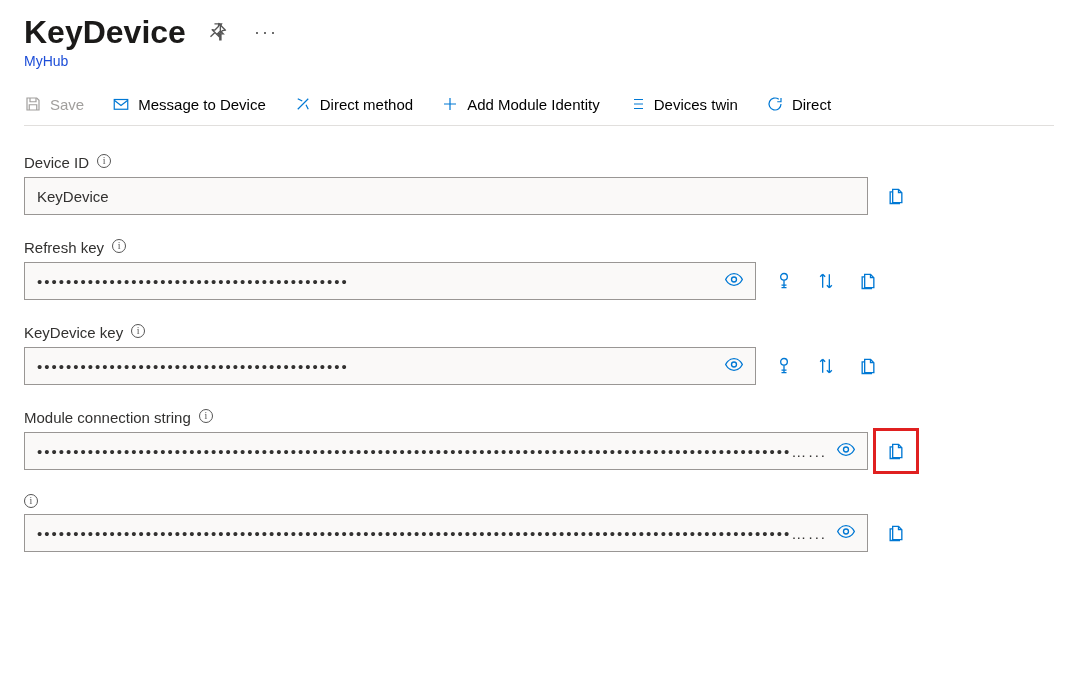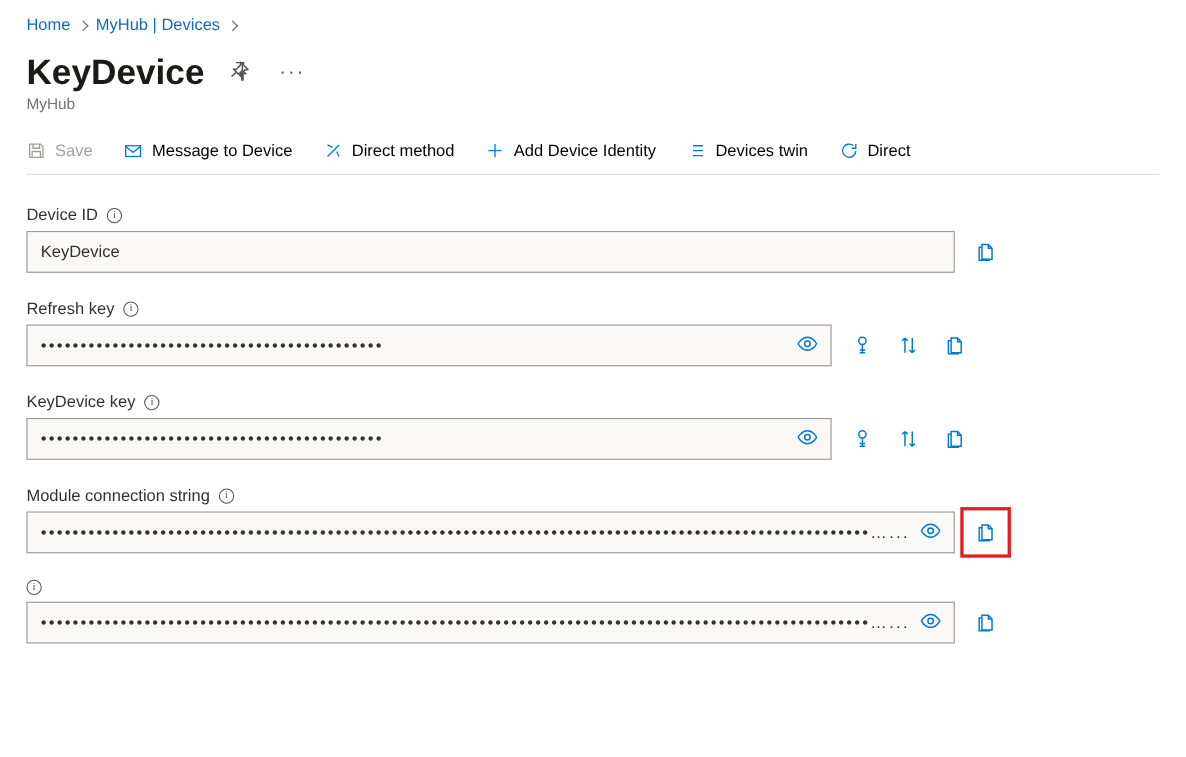--- a/index.html
+++ b/index.html
@@ -15,34 +15,34 @@
   
   .breadcrumb { display: flex; align-items: center; gap: 8px; font-size: 15px; margin-bottom: 16px; }
   .breadcrumb a { color: #0f6cbd; text-decoration: none; cursor: pointer; }
   .breadcrumb .sep { color: #666; }
   .chev { display:inline-block; width:7px; height:7px; border-right:1.5px solid #666; border-top:1.5px solid #666; transform: rotate(45deg); }
 
   
   .title-row { display:flex; align-items:center; gap:18px; }
   .page-title { font-size: 32px; font-weight: 600; color:#1b1a19; }
   .title-icon { color:#555; cursor:pointer; padding:4px; }
-  .subtitle { font-size: 14px; color:#737373; margin-top: 2px; margin-bottom: 18px; }
+  .subtitle { font-size: 14px; color:#1d4ed8; margin-top: 2px; margin-bottom: 18px; }
 
   
   .toolbar { display:flex; align-items:center; gap: 28px; padding: 8px 0 12px 0; border-bottom:1px solid #e1dfdd; }
   .toolbar-item { display:flex; align-items:center; gap:8px; font-size:15px; cursor:pointer; color:#000000; }
   .toolbar-item.disabled { color:#a19f9d; cursor:default; }
   .toolbar-icon { display:inline-flex; }
   .toolbar-icon svg { width:18px; height:18px; }
   .toolbar-item:not(.disabled) .toolbar-icon svg { stroke:#0078d4; }
   .toolbar-item.disabled .toolbar-icon svg { stroke:#a19f9d; }
 
   
   .fields { padding-top: 28px; display:flex; flex-direction:column; gap: 24px; max-width: 940px; }
-  .field-label { display:flex; align-items:center; gap:8px; font-size:15px; color:#323130; margin-bottom:6px; }
+  .field-label { display:flex; align-items:flex-start; gap:8px; font-size:15px; color:#323130; margin-bottom:6px; }
   .info-icon { width:14px; height:14px; border:1px solid #555; border-radius:50%; display:inline-flex; align-items:center; justify-content:center; font-size:10px; line-height:1; font-family: serif; color:#555; cursor:pointer; }
   .field-row { display:flex; align-items:center; gap: 14px; }
   .input-wrap { position:relative; flex: 0 0 844px; max-width: 844px; }
   .input-wrap.narrow { flex-basis: 732px; max-width: 732px; }
   .text-input {
     width:100%; height:38px; padding: 6px 12px; font-size:15px;
     border:1px solid #999694; background:#faf9f8; color:#323130;
     font-family: inherit;
   }
   .text-input[readonly] { background:#faf9f8; }
@@ -59,26 +59,20 @@
   .action-btn svg { width:20px; height:20px; }
   .highlight-box { border:3px solid #e02020; padding:6px; margin:-9px; }
 
   svg { fill:none; stroke-width:1.6; }
 </style>
 </head>
 <body>
 
 <div class="page">
 
-  <nav class="breadcrumb">
-    <a>Home</a>
-    <span class="sep"><span class="chev"></span></span>
-    <a>MyHub | Devices</a>
-    <span class="sep"><span class="chev"></span></span>
-  </nav>
 
   <div class="title-row">
     <h1 class="page-title">KeyDevice</h1>
     <span class="title-icon">
       <svg width="20" height="20" viewBox="0 0 24 24" stroke="#555">
           <path d="M15 3l6 6-3 1-4 4v5l-2-2-5 5-1-1 5-5-2-2h5l4-4 1-3z" transform="rotate(-45 12 12)"></path>
           <path d="M14 4l6 6M12 12l-7 7M9 7l8 8M12 4l8 8-3 1-5 5-6-6 5-5z" stroke="none"></path>
           <path d="M14.5 3.5l6 6-2.5 1-4.5 4.5.5 3.5-8-8 3.5.5L14 4z" stroke="none"></path>
           <path d="M8 14l-5 5" stroke="#555"></path>
           <path d="M13 3l8 8-3.5.5L13 16l.5 3-8.5-8.5 3 .5L12.5 6.5 13 3z" stroke="#555" stroke-linejoin="round"></path>
@@ -114,21 +108,21 @@
           </svg>
       </span>
       <span>Direct method</span>
     </div>
     <div class="toolbar-item">
       <span class="toolbar-icon">
         <svg viewBox="0 0 24 24">
             <path d="M12 4v16M4 12h16"></path>
           </svg>
       </span>
-      <span>Add Device Identity</span>
+      <span>Add Module Identity</span>
     </div>
     <div class="toolbar-item">
       <span class="toolbar-icon">
         <svg viewBox="0 0 24 24">
             <path d="M8 6h12M8 12h12M8 18h12M4 6h.01M4 12h.01M4 18h.01"></path>
           </svg>
       </span>
       <span>Devices twin</span>
     </div>
     <div class="toolbar-item">

